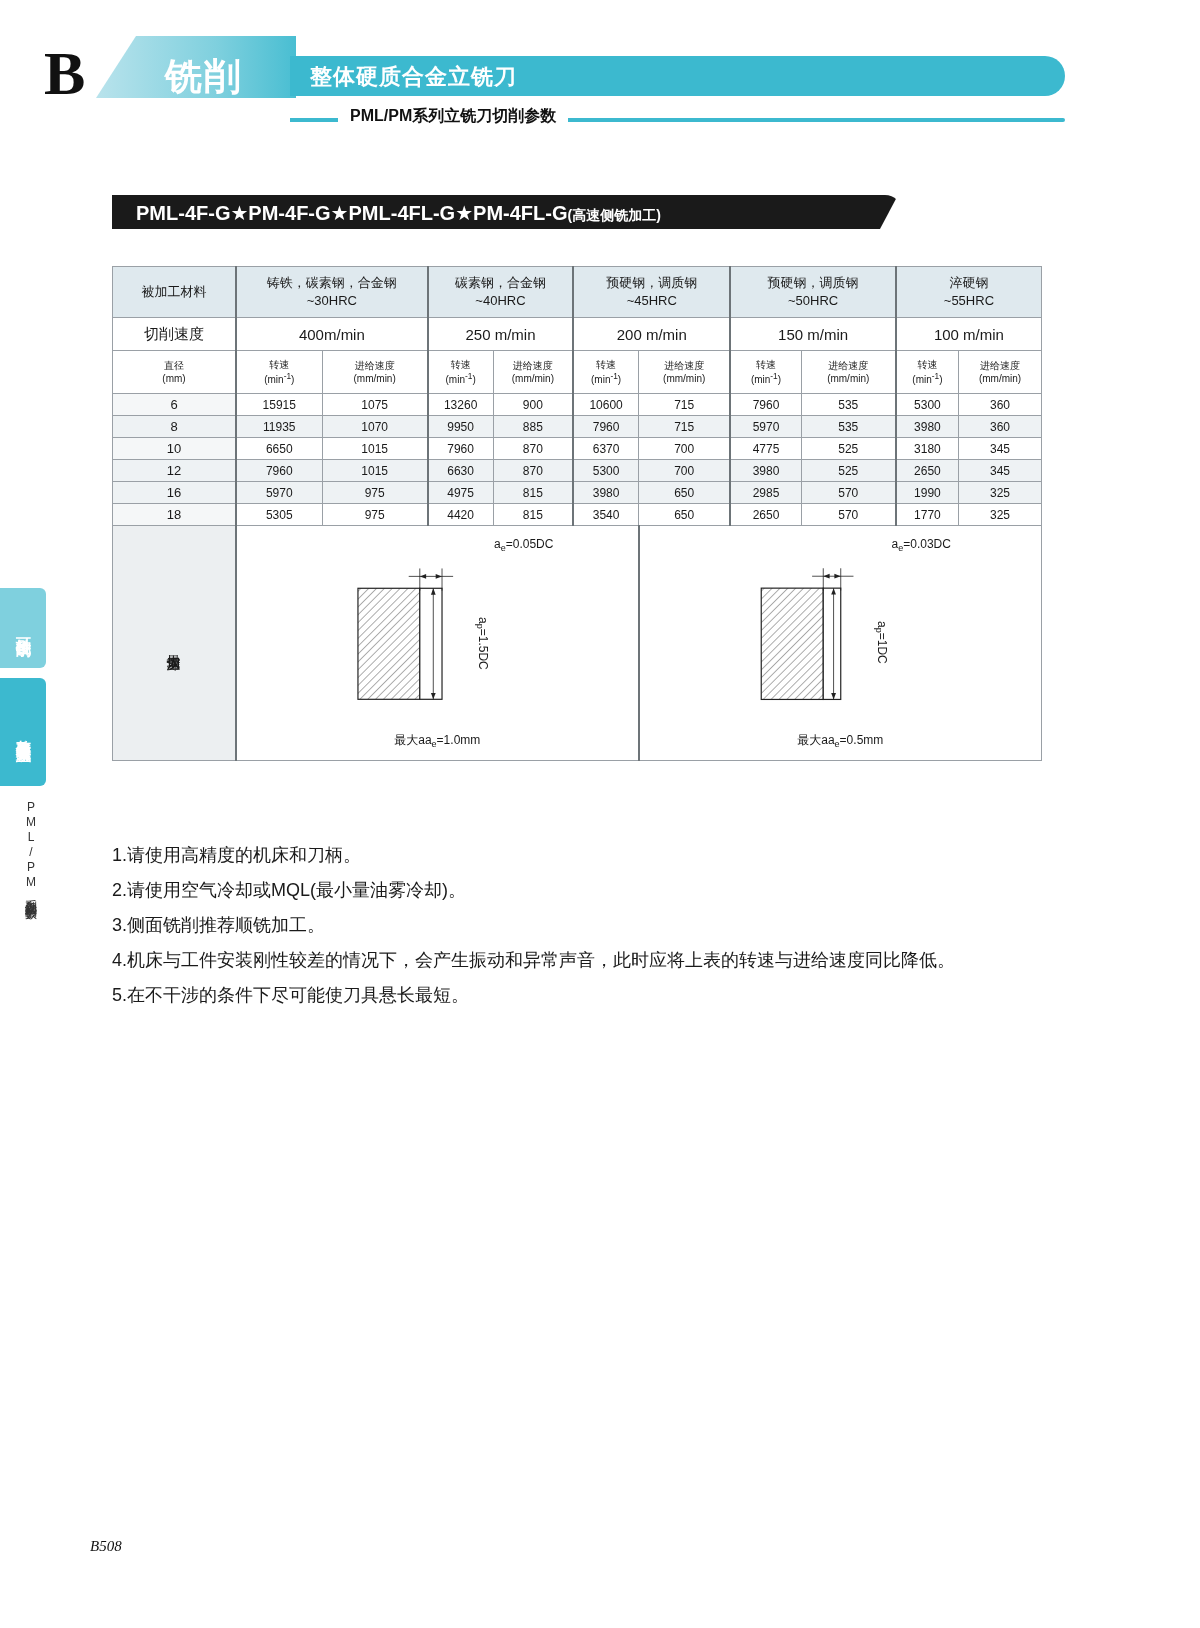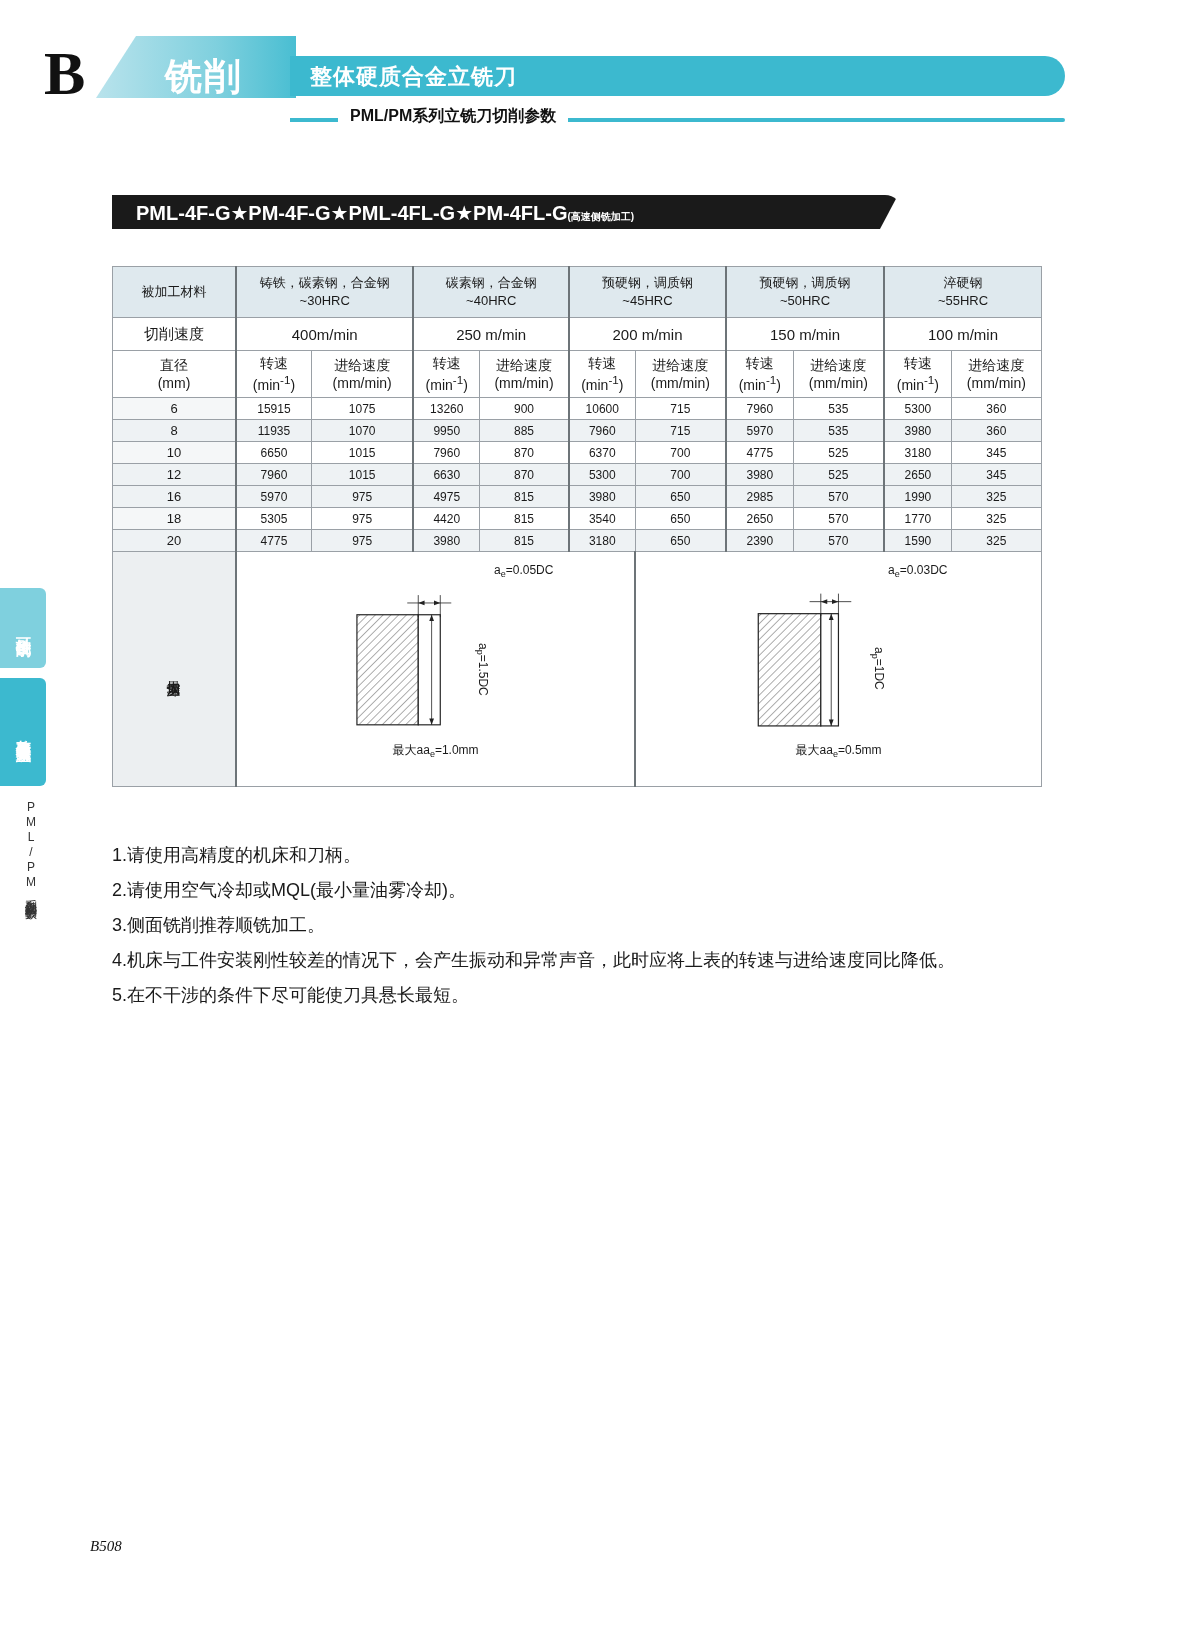--- a/index.html
+++ b/index.html
@@ -95,21 +95,21 @@
   }
   .series-title {
     position: absolute;
     left: 136px; top: 201px;
     font-size: 20px;
     font-weight: bold;
     color: #ffffff;
     white-space: nowrap;
   }
   .series-title .small {
-    font-size: 10px;
+    font-size: 14px;
   }
 
   
   table.params {
     position: absolute;
     left: 112px; top: 250px;
     width: 930px;
     border-collapse: collapse;
     font-size: 12px;
     margin-top: 16px;
@@ -128,21 +128,21 @@
     height: 44px;
     line-height: 1.35;
   }
   .hdr-speed {
     background: #ffffff;
     font-size: 15px;
     height: 26px;
   }
   .hdr-col {
     background: #ffffff;
-    font-size: 14px;
+    font-size: 10px;
     height: 36px;
     line-height: 1.3;
   }
   .col-dia {
     width: 118px;
   }
   .cell-dia {
     font-weight: bold;
     font-size: 13px;
   }
@@ -182,21 +182,21 @@
     position: relative;
     padding: 0;
   }
   .diagram {
     position: relative;
     width: 100%;
     height: 228px;
   }
   .dia-bottom-label {
     position: absolute;
-    bottom: 24px;
+    bottom: 8px;
     width: 100%;
     text-align: center;
     font-size: 12px;
   }
   sub { font-size: 9px; }
 
   
   .notes {
     position: absolute;
     left: 112px; top: 838px;
@@ -427,33 +427,20 @@
       <td class="cell-dia dia-plain">18</td>
       <td class="vsep">5305</td>
       <td>975</td>
       <td class="vsep">4420</td>
       <td>815</td>
       <td class="vsep">3540</td>
       <td>650</td>
       <td class="vsep">2650</td>
       <td>570</td>
       <td class="vsep">1770</td>
-      <td>325</td>
-    </tr>
-    <tr class="rowshade">
-      <td class="cell-dia dia-shade">20</td>
-      <td class="vsep">4775</td>
-      <td>975</td>
-      <td class="vsep">3980</td>
-      <td>815</td>
-      <td class="vsep">3180</td>
-      <td>650</td>
-      <td class="vsep">2390</td>
-      <td>570</td>
-      <td class="vsep">1590</td>
       <td>325</td>
     </tr>
 
     <tr>
       <td class="depth-label-cell">
         <span class="depth-label-inner">最大切深量</span>
       </td>
       <td class="diagram-cell vsep" colspan="5">
         <div class="diagram">
           <svg width="100%" height="228" viewBox="0 0 500 228" preserveAspectRatio="xMidYMid meet">

